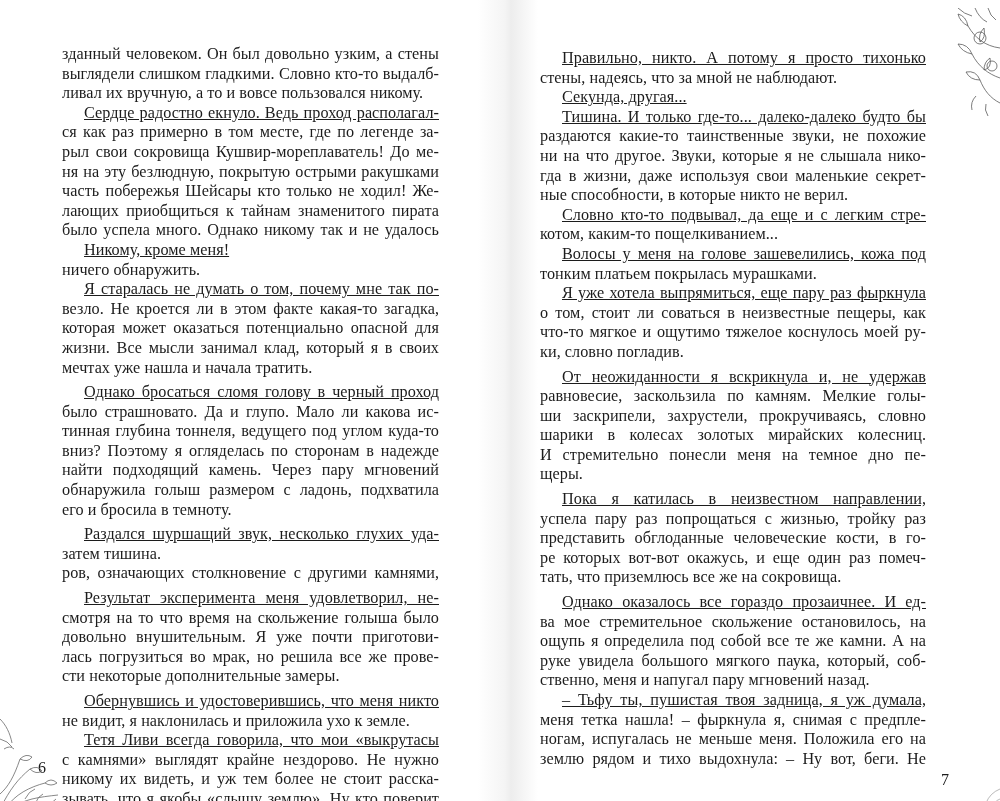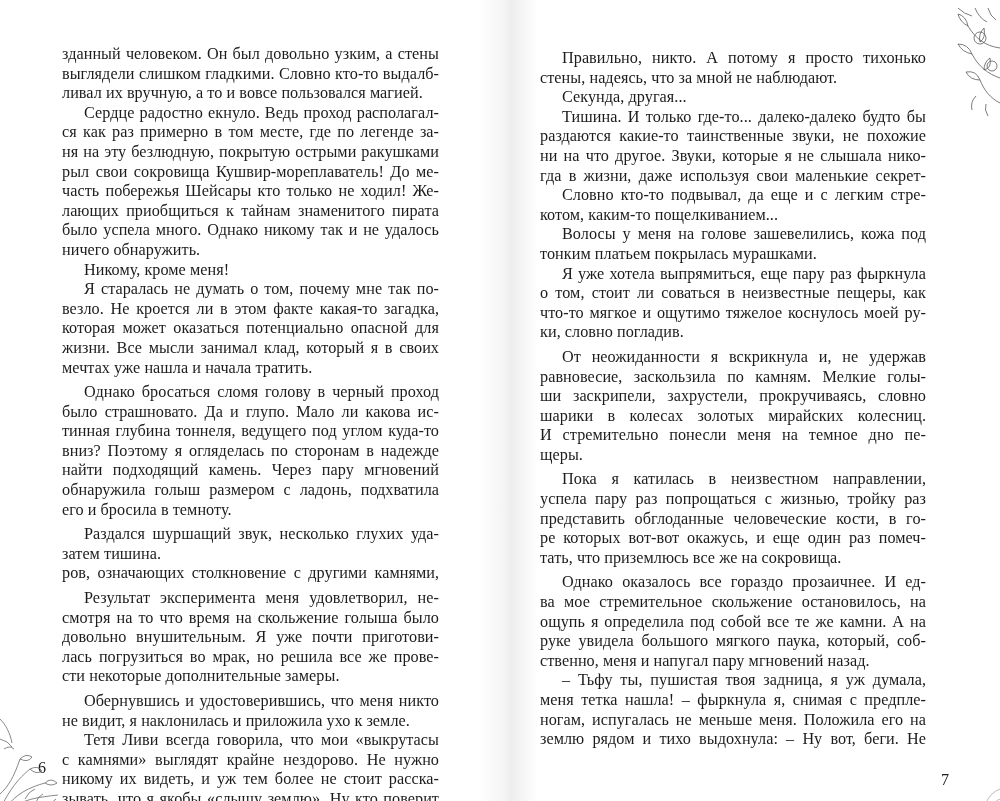--- a/index.html
+++ b/index.html
@@ -22,21 +22,21 @@
       position: absolute;
       font-size: 16.2px;
       line-height: 19.6px;
       text-align: justify;
       letter-spacing: 0.05px;
     }
     .left-text { left: 62px; top: 37px; width: 377px; }
     .right-text { left: 540px; top: 49px; width: 386px; }
     .line { display: block; white-space: nowrap; height: 19.6px; text-align-last: justify; }
     .line.last { text-align-last: left; }
-    .line.indent { padding-left: 22px; }
+    .line.indent { padding-left: 22px; text-decoration: underline; }
     .line.gap { margin-top: 5px; }
     .page-number {
       position: absolute; font-size: 16px;
       font-family: "Liberation Serif", serif;
     }
     .pn-left { left: 38px; top: 751px; }
     .pn-right { left: 941px; top: 763px; }
     .ornament { position: absolute; pointer-events: none; }
     .orn-tr { right: 0; top: 0; width: 120px; height: 110px; }
     .orn-bl { left: 0; bottom: 0; width: 70px; height: 110px; }
@@ -44,30 +44,30 @@
   </style>
 </head>
 <body>
 
 <div class="spread">
 
   <div class="page page-left">
     <div class="text-block left-text" id="left-text">
         <span class="line">зданный человеком. Он был довольно узким, а стены</span>
         <span class="line">выглядели слишком гладкими. Словно кто-то выдалб-</span>
-        <span class="line last">ливал их вручную, а то и вовсе пользовался магией.</span>
+        <span class="line last">ливал их вручную, а то и вовсе пользовался никому.</span>
         <span class="line indent">Сердце радостно екнуло. Ведь проход располагал-</span>
         <span class="line">ся как раз примерно в том месте, где по легенде за-</span>
+        <span class="line">рыл свои сокровища Кушвир-мореплаватель! До ме-</span>
         <span class="line">ня на эту безлюдную, покрытую острыми ракушками</span>
-        <span class="line">рыл свои сокровища Кушвир-мореплаватель! До ме-</span>
         <span class="line">часть побережья Шейсары кто только не ходил! Же-</span>
         <span class="line">лающих приобщиться к тайнам знаменитого пирата</span>
         <span class="line">было успела много. Однако никому так и не удалось</span>
+        <span class="line indent last">Никому, кроме меня!</span>
         <span class="line last">ничего обнаружить.</span>
-        <span class="line indent last">Никому, кроме меня!</span>
         <span class="line indent">Я старалась не думать о том, почему мне так по-</span>
         <span class="line">везло. Не кроется ли в этом факте какая-то загадка,</span>
         <span class="line">которая может оказаться потенциально опасной для</span>
         <span class="line">жизни. Все мысли занимал клад, который я в своих</span>
         <span class="line last">мечтах уже нашла и начала тратить.</span>
         <span class="line indent gap">Однако бросаться сломя голову в черный проход</span>
         <span class="line">было страшновато. Да и глупо. Мало ли какова ис-</span>
         <span class="line">тинная глубина тоннеля, ведущего под углом куда-то</span>
         <span class="line">вниз? Поэтому я огляделась по сторонам в надежде</span>
         <span class="line">найти подходящий камень. Через пару мгновений</span>
@@ -122,20 +122,21 @@
   <div class="spine"></div>
 
   <div class="text-block right-text" id="right-text">
       <span class="line indent">Правильно, никто. А потому я просто тихонько</span>
       <span class="line last">стены, надеясь, что за мной не наблюдают.</span>
       <span class="line indent last">Секунда, другая...</span>
       <span class="line indent">Тишина. И только где-то... далеко-далеко будто бы</span>
       <span class="line">раздаются какие-то таинственные звуки, не похожие</span>
       <span class="line">ни на что другое. Звуки, которые я не слышала нико-</span>
       <span class="line">гда в жизни, даже используя свои маленькие секрет-</span>
+      <span class="line last">ные способности, в которые никто не верил.</span>
       <span class="line indent">Словно кто-то подвывал, да еще и с легким стре-</span>
       <span class="line last">котом, каким-то пощелкиванием...</span>
       <span class="line indent">Волосы у меня на голове зашевелились, кожа под</span>
       <span class="line last">тонким платьем покрылась мурашками.</span>
       <span class="line indent">Я уже хотела выпрямиться, еще пару раз фыркнула</span>
       <span class="line">о том, стоит ли соваться в неизвестные пещеры, как</span>
       <span class="line">что-то мягкое и ощутимо тяжелое коснулось моей ру-</span>
       <span class="line last">ки, словно погладив.</span>
       <span class="line indent gap">От неожиданности я вскрикнула и, не удержав</span>
       <span class="line">равновесие, заскользила по камням. Мелкие голы-</span>

